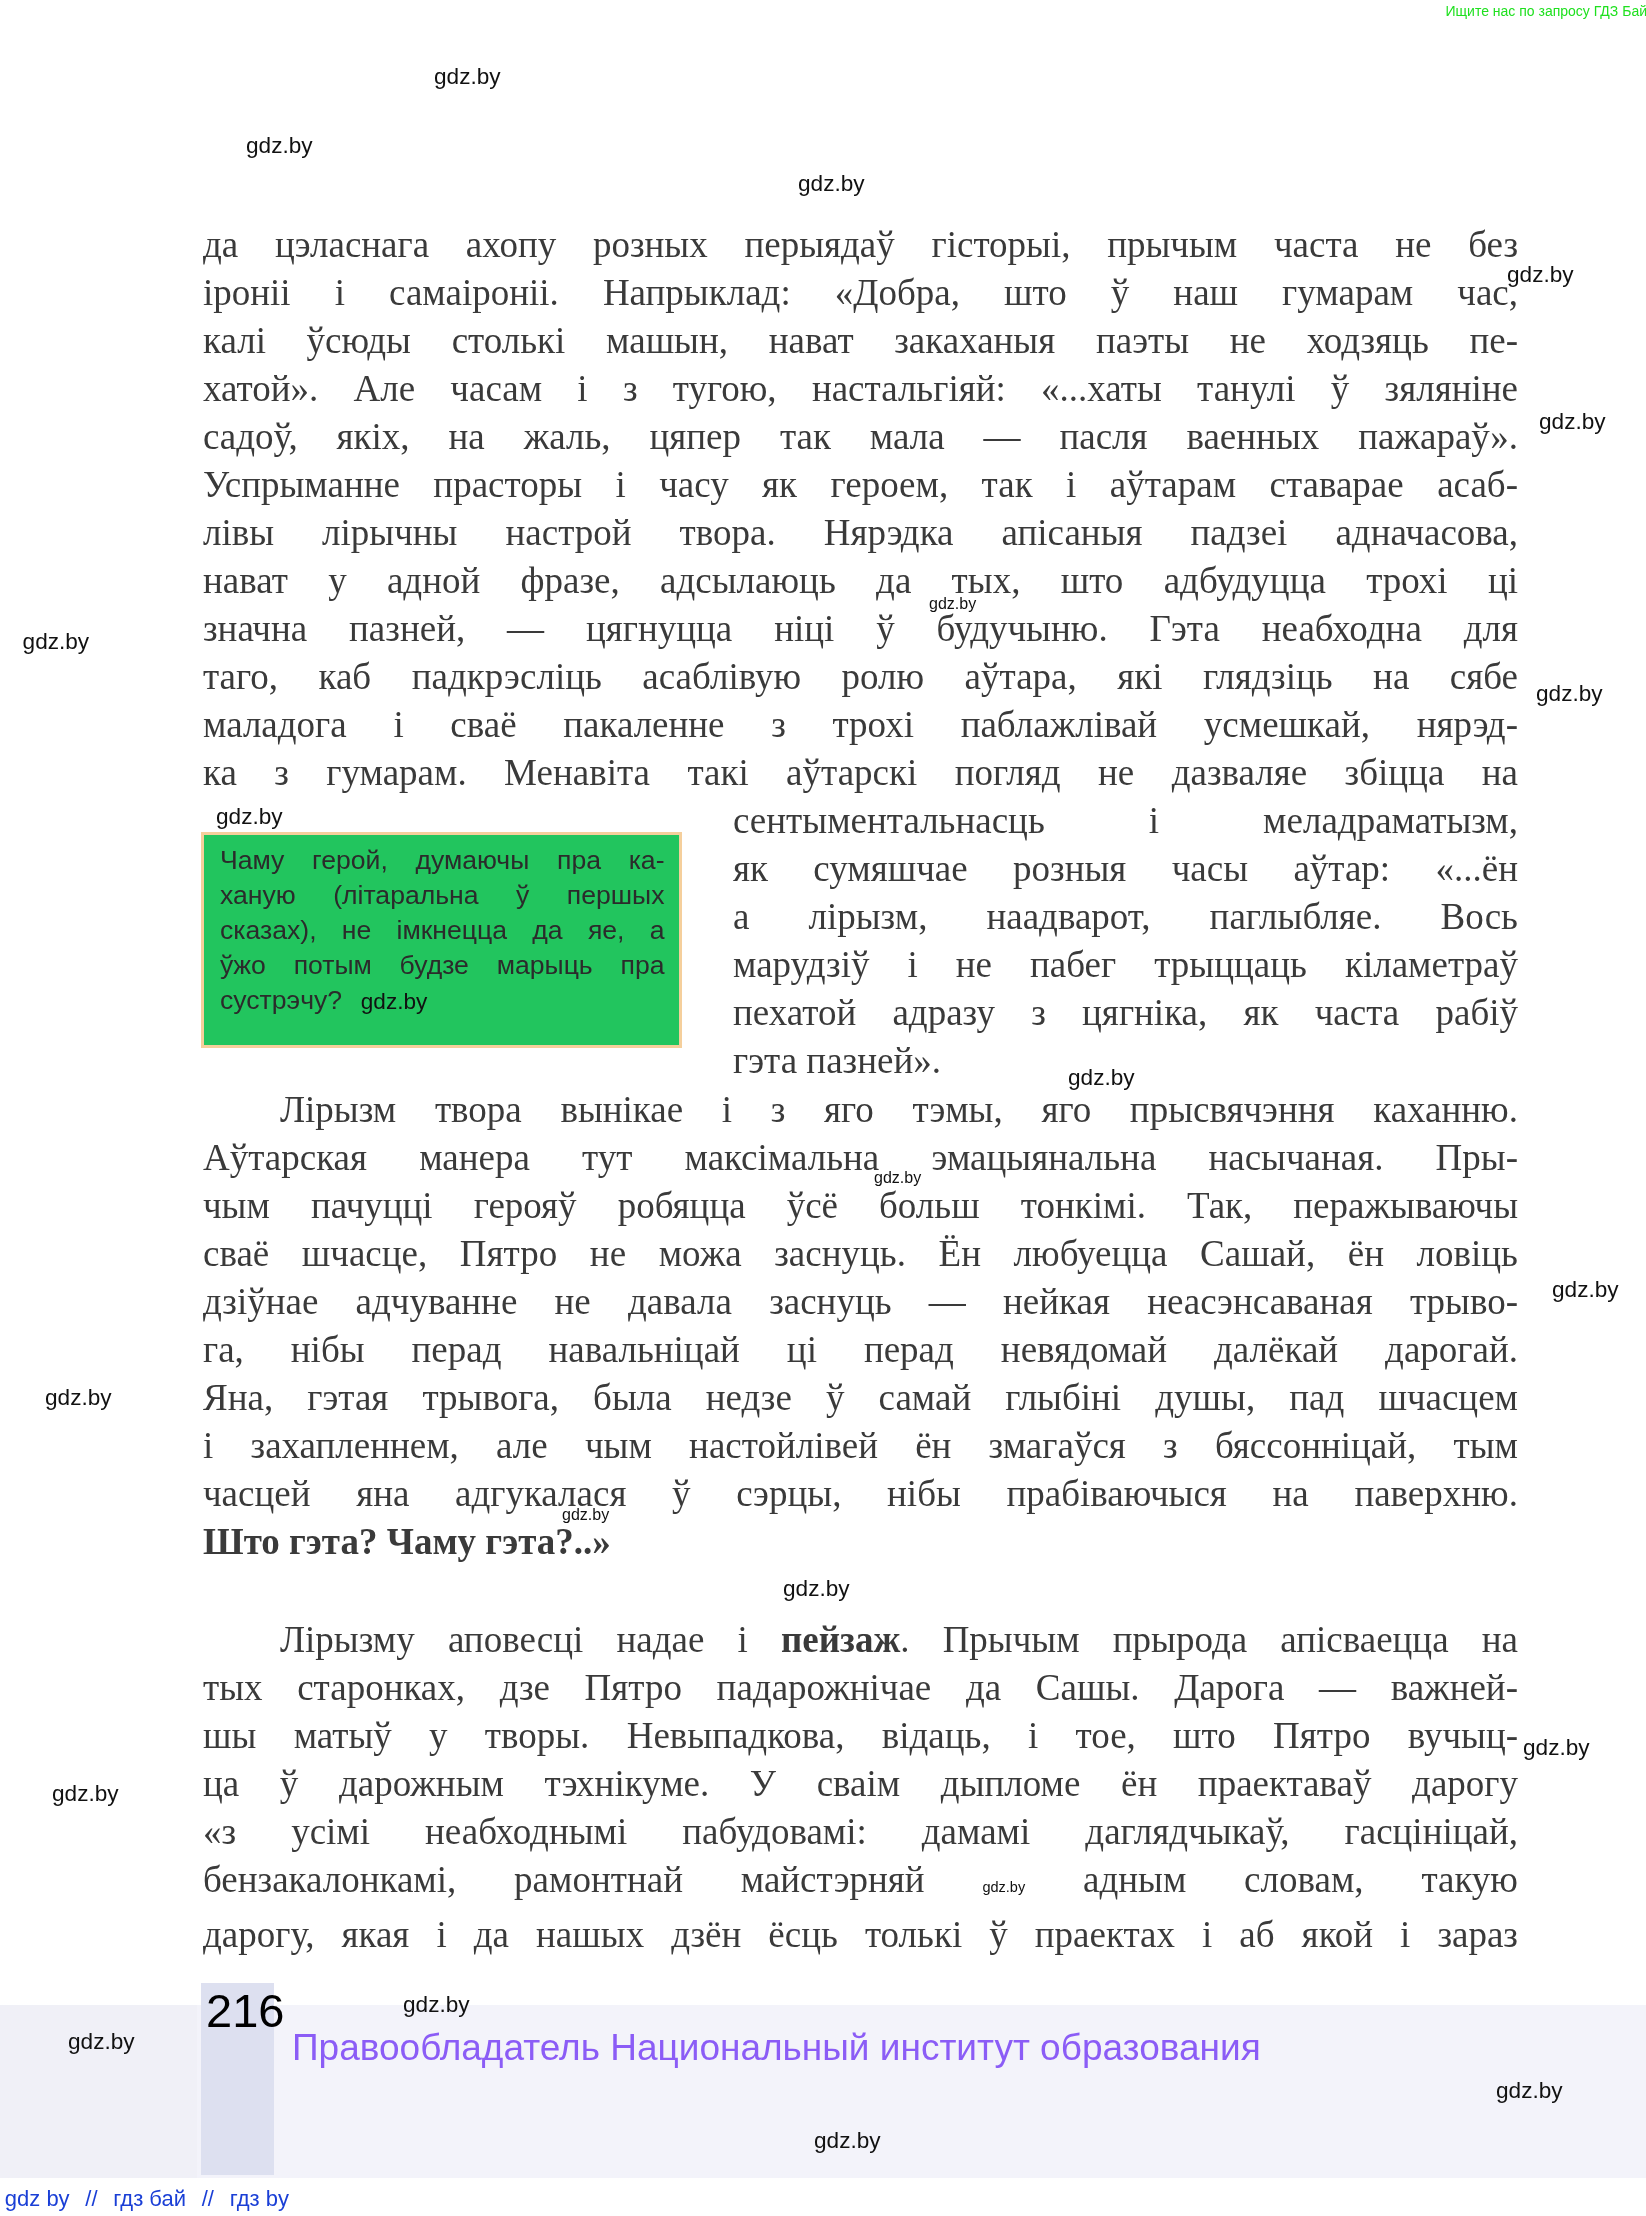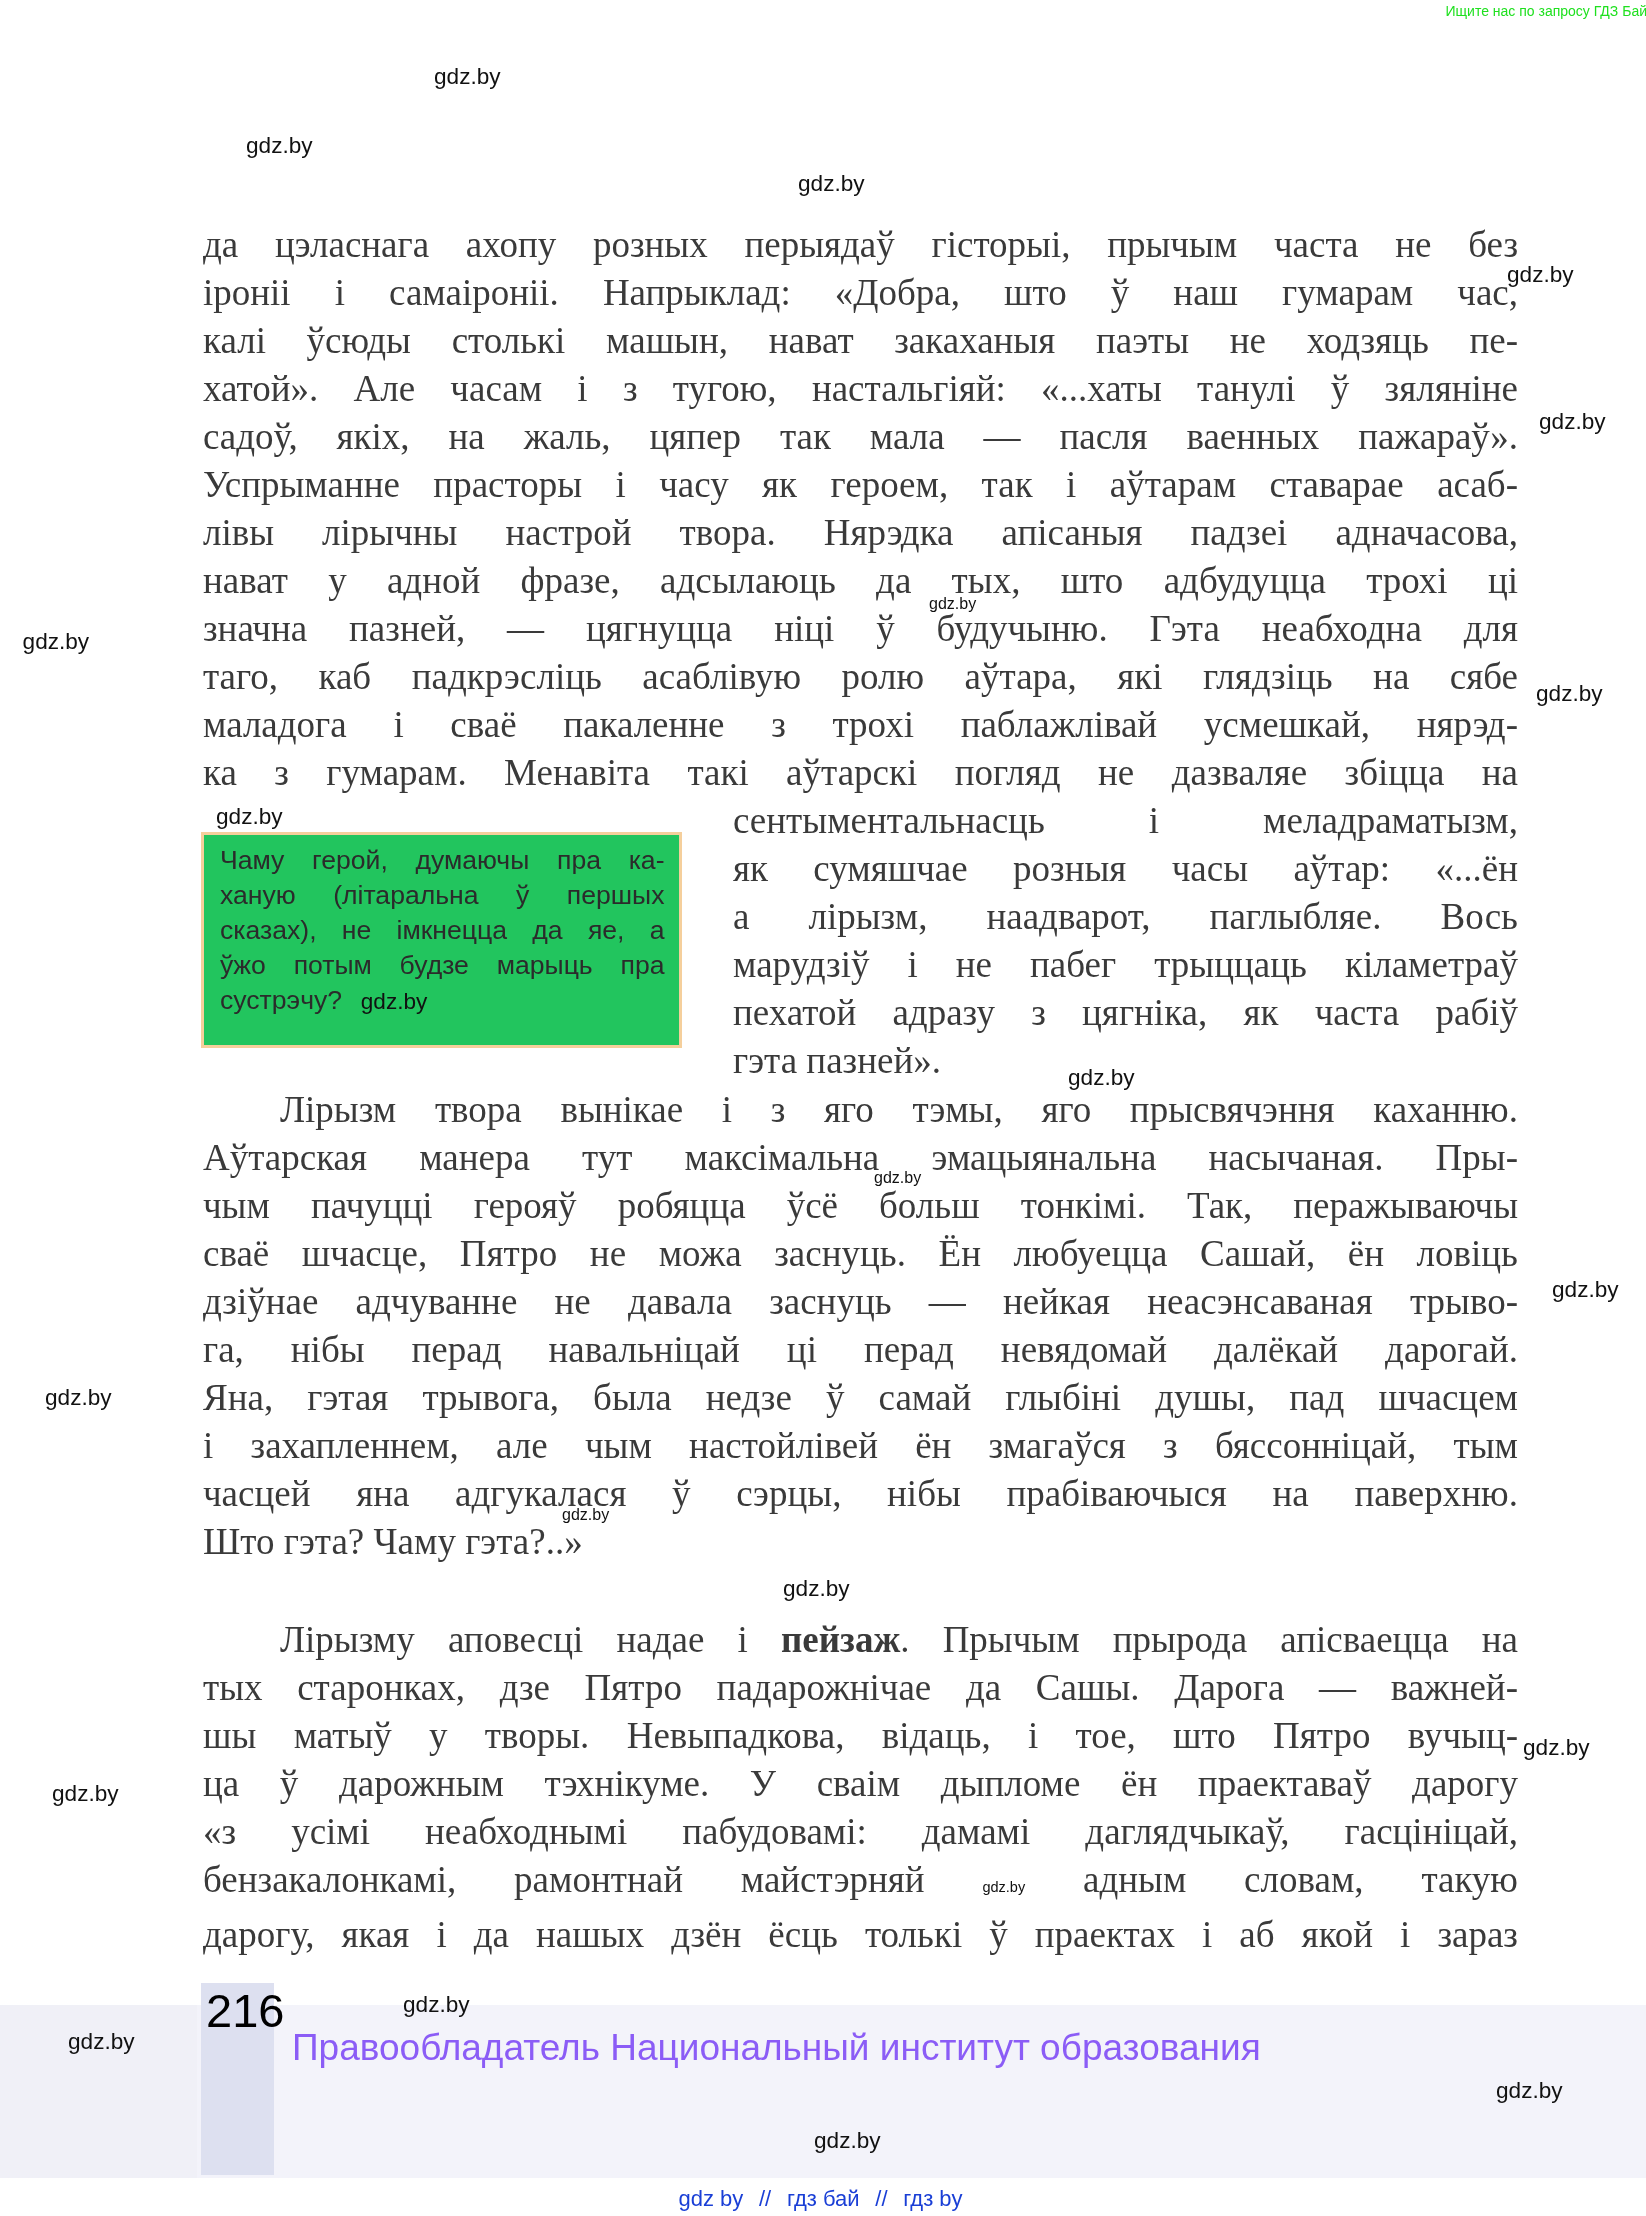--- a/index.html
+++ b/index.html
@@ -17,21 +17,21 @@
     position:absolute; font-family:"Liberation Sans", sans-serif; font-size:22.6px; color:#111;
     white-space:nowrap;
   }
   .wm.small { font-size:16px; }
   .body-text {
     position:absolute; left:203px; width:1315px;
     font-size:37px; line-height:48px; color:#3a3a3a;
     text-align:justify;
   }
   .line { display:block; white-space:nowrap; text-align:justify; text-align-last:justify; }
-  .line.last { text-align-last:left; }
+  .line.last { text-align-last:left;font-weight:bold; }
   .line.indent { padding-left:77px; }
   .line.narrow { margin-left:530px; }
   .line.center-end { text-align-last:left; padding-left:530px; }
   .qbox {
     position:absolute; left:201px; top:832px; width:481px; height:216px;
     background:#22c55e; border:3.2px solid #f5cf9c; box-sizing:border-box;
     padding:8px 14.5px 0 16px;
     font-family:"Liberation Sans", sans-serif; font-size:26.6px; line-height:35px; color:#2b2b2b;
   }
   .qbox .qline { display:block; white-space:nowrap; text-align:justify; text-align-last:justify; }
@@ -43,21 +43,21 @@
   .footer-left { position:absolute; left:0; top:2005px; width:197px; height:173px; background:#f0f0f7; }
   .page-tab { position:absolute; left:201px; top:1983px; width:73px; height:192px; background:#dde0f0; }
   .page-num {
     position:absolute; left:206px; top:1983px; font-size:47px; color:#000000; font-family:Liberation Sans, sans-serif;
   }
   .rights {
     position:absolute; left:292px; top:2027px; font-family:"Liberation Sans", sans-serif;
     font-size:37px; color:#8b5cf6; white-space:nowrap;
   }
   .bottom-links {
-    position:absolute; left:0; top:2186px; width:1641px; text-align:center;
+    position:absolute; left:0; top:2186px; width:1641px; text-align:left;
     font-family:"Liberation Sans", sans-serif; font-size:22px; color:#1a3fd6;
   }
   .bottom-links span { margin:0 4.8px; }
   b.bold { font-weight:bold; }
 </style>
 </head>
 <body>
 
 <div class="top-banner">Ищите нас по запросу ГДЗ Бай</div>
 

